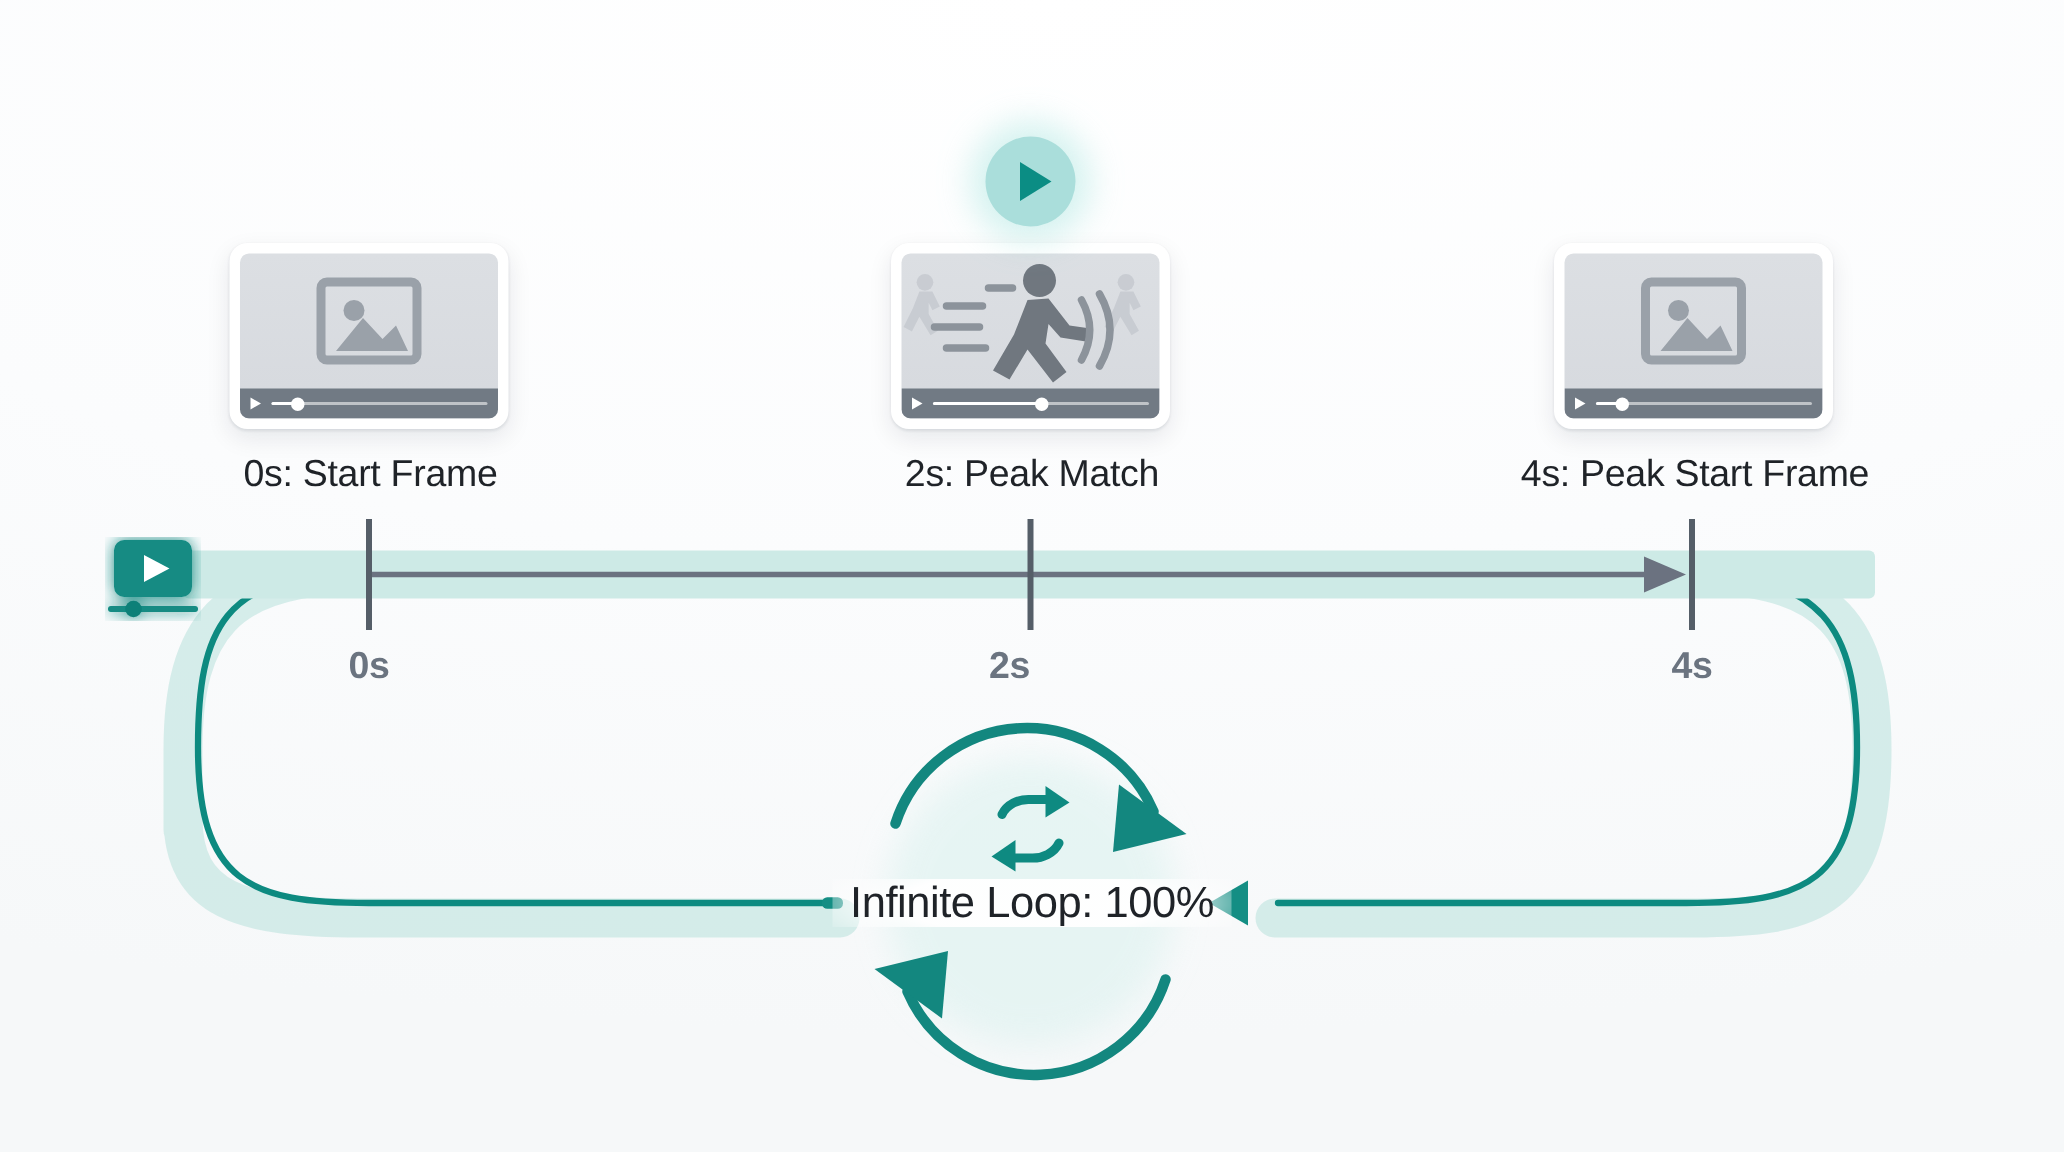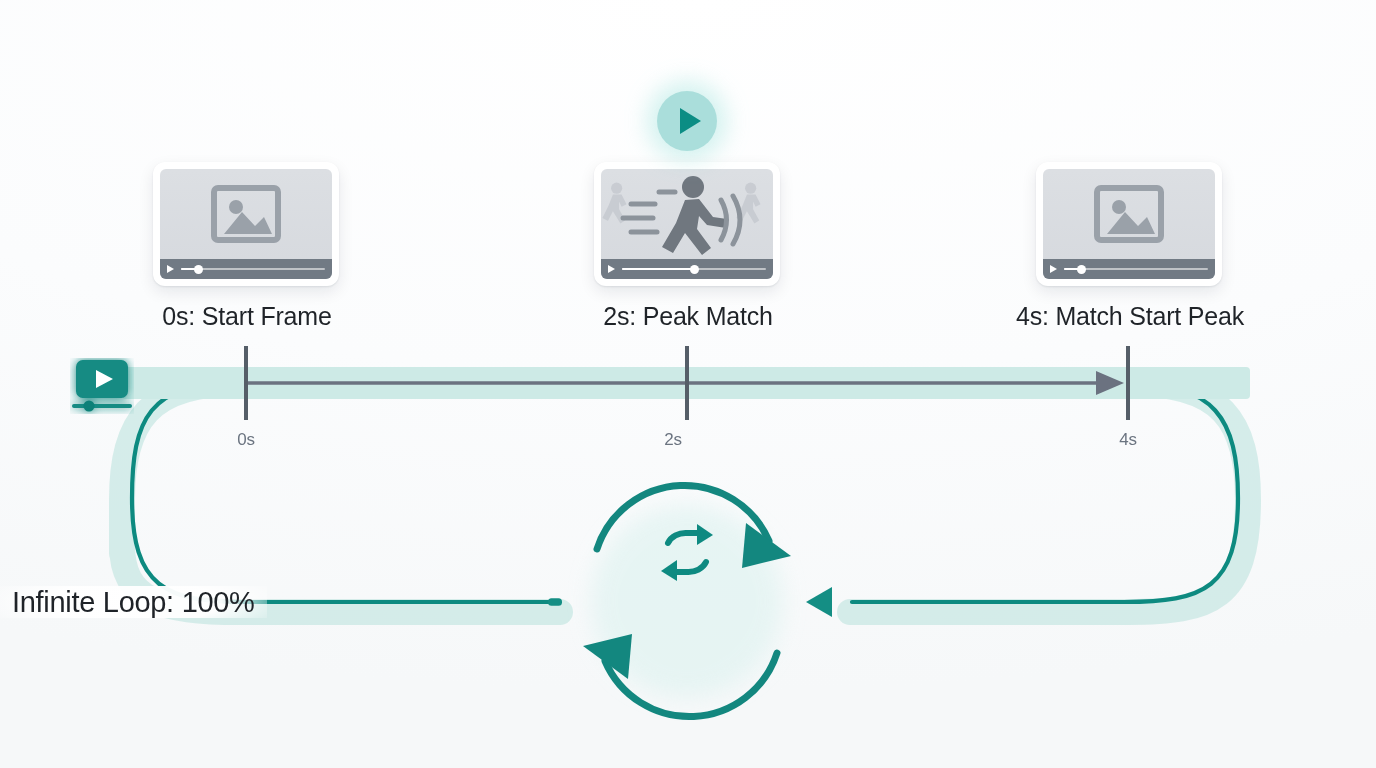--- a/index.html
+++ b/index.html
@@ -143,35 +143,37 @@
     top: 358px;
     width: 64px;
     height: 56px;
     z-index: 4;
   }
 
   
   .tick-label {
     position: absolute;
     z-index: 4;
-    font-size: 17px;
+    font-size: 25px;
     color: #6b7480;
     text-align: center;
     width: 90px;
     margin-left: -45px;
     letter-spacing: -0.2px;
+    font-weight: bold;
   }
 
   
   #loop-label {
     position: absolute;
     z-index: 6;
     left: 0;
     top: 584px;
     width: 1376px;
+    text-align: center;
     font-size: 29px;
     color: #1f2328;
     letter-spacing: -0.3px;
     line-height: 36px;
   }
   #loop-label span {
     background: radial-gradient(60% 120% at 50% 50%, rgba(255,255,255,.96) 55%, rgba(255,255,255,0) 100%);
     padding: 0 12px;
   }
 </style>
@@ -354,21 +356,21 @@
         </div>
         <div class="scrub">
           <div class="scrub-play"></div>
           <div class="scrub-track">
             <div class="scrub-fill" style="width:12%"></div>
             <div class="scrub-knob" style="left:12%"></div>
           </div>
         </div>
       </div>
     </div>
-    <div class="frame-label wide">4s: Match Start Peak</div>
+    <div class="frame-label wide">4s: Peak Start Frame</div>
   </div>
 
   <div class="tick-label" style="left:246px; top:430px;">0s</div>
   <div class="tick-label" style="left:673px; top:430px;">2s</div>
   <div class="tick-label" style="left:1128px; top:430px;text-align:center;">4s</div>
 
   <div id="loop-label">
     <span>Infinite Loop: 100%</span>
   </div>
 

